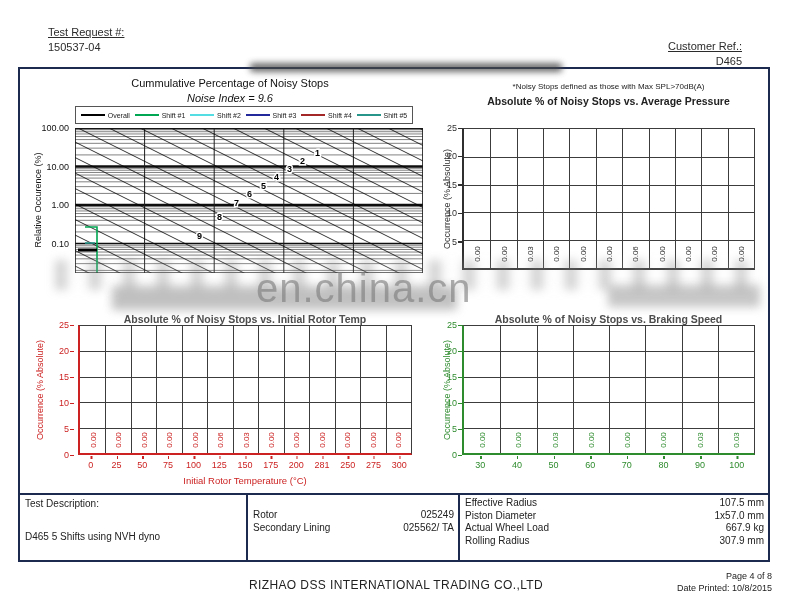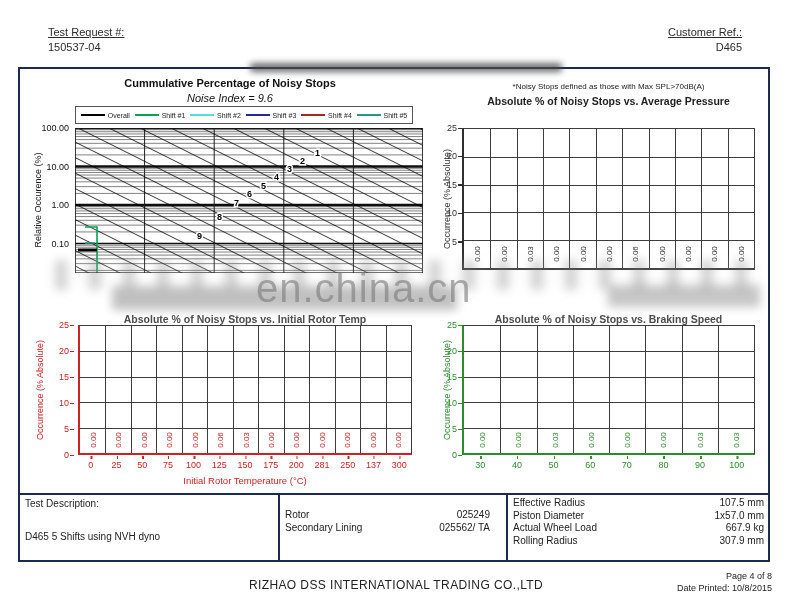--- a/index.html
+++ b/index.html
@@ -1,32 +1,32 @@
 <!DOCTYPE html>
 <html><head>
 <meta charset="utf-8">
 <style>
   *{margin:0;padding:0;box-sizing:border-box;}
   html,body{background:#ffffff;}
   .page{position:relative;width:792px;height:610px;background:#fff;overflow:hidden;
         font-family:"Liberation Sans",sans-serif;color:#222;}
   
   #hdr-left{position:absolute;left:48px;top:26px;}
-  #hdr-right{position:absolute;right:50px;top:26px;text-align:right;}
+  #hdr-right{position:absolute;right:50px;top:40px;text-align:right;}
   .hdr-label{font-size:11px;color:#2b2b2b;text-decoration:underline;white-space:nowrap;}
   .hdr-value{font-size:11px;color:#2b2b2b;margin-top:3px;}
   
   .frame{position:absolute;left:18px;top:67px;width:752px;height:495px;border:2px solid #1d2a50;}
   .chart{position:absolute;}
   #chart1{left:0;top:0;width:420px;height:215px;}
   #chart2{left:420px;top:0;width:328px;height:215px;}
   #chart3{left:0;top:215px;width:420px;height:210px;}
   #chart4{left:420px;top:215px;width:328px;height:210px;}
   
-  .c1-title{position:absolute;top:8px;left:0;width:100%;text-align:center;font-size:11px;font-weight:bold;color:#111;}
+  .c1-title{position:absolute;top:8px;left:0;width:100%;text-align:center;font-size:11px;font-weight:normal;color:#111;}
   .c1-subtitle{position:absolute;top:23px;left:0;width:100%;text-align:center;font-size:11px;font-style:italic;color:#111;}
   #c1-legend{position:absolute;left:55px;top:37px;width:338px;height:18px;border:1px solid #555;
              display:flex;align-items:center;justify-content:space-evenly;background:#fff;}
   .leg-item{display:flex;align-items:center;gap:3px;}
   .leg-swatch{display:inline-block;width:24px;height:2px;}
   .leg-label{font-size:7px;color:#222;white-space:nowrap;}
   .c1-plot{position:absolute;left:55px;top:59px;width:348px;height:145px;background:#fff;}
   #c1-yticks{position:absolute;left:0;top:0;width:51px;height:215px;}
   .c1-ytick{position:absolute;right:2px;width:49px;text-align:right;font-size:9px;color:#111;}
   .vtext{position:absolute;transform:translate(-50%,-50%) rotate(-90deg);white-space:nowrap;
@@ -64,24 +64,24 @@
   #chart3 .gc-ylabel{left:20px;top:106px;}
   #chart4 .gc-title{left:22px;top:29px;width:293px;}
   #chart4 .gc-plot{left:22px;top:41px;width:293px;height:130px;}
   #chart4 .gc-yticks{left:0;top:41px;width:19px;height:130px;}
   #chart4 .ytick{width:17px;right:2px;}
   #chart4 .gc-xticks{left:22px;top:176px;width:293px;}
   #chart4 .gc-xlabel{left:22px;top:191px;width:293px;}
   #chart4 .gc-ylabel{left:7px;top:106px;}
   
   #info-table{position:absolute;left:0;top:424px;width:748px;height:67px;border-top:2px solid #1d2a50;display:flex;}
-  #info-desc{position:relative;width:260px;border-right:2px solid #1d2a50;}
+  #info-desc{position:relative;width:228px;border-right:2px solid #1d2a50;}
   .info-caption{position:absolute;top:3px;left:5px;font-size:10px;color:#222;}
   .info-desc-text{position:absolute;top:36px;left:5px;font-size:10px;color:#222;}
-  #info-components{width:228px;border-right:2px solid #1d2a50;padding:13px 16px 0 5px;}
+  #info-components{width:212px;border-right:2px solid #1d2a50;padding:13px 4px 0 5px;}
   #info-parameters{flex:1;padding:2px 4px 0 5px;}
   .kv-row{display:flex;justify-content:space-between;font-size:10px;line-height:13px;color:#222;}
   #info-parameters .kv-row{line-height:12.5px;}
   .kv-label{white-space:nowrap;}
   .kv-value{white-space:nowrap;text-align:right;}
   
   .watermark-layer{position:absolute;left:0;top:0;width:792px;height:610px;pointer-events:none;z-index:8;}
   .wm-smudge-top{position:absolute;left:250px;top:63px;width:312px;height:9px;background:#4a4a4a;
                  filter:blur(3px);opacity:.8;border-radius:3px;}
   .wm-streaks{position:absolute;left:55px;top:260px;width:706px;height:30px;
@@ -326,21 +326,21 @@
           <div class="xtick" style="left: 11.5385%;">25</div>
           <div class="xtick" style="left: 19.2308%;">50</div>
           <div class="xtick" style="left: 26.9231%;">75</div>
           <div class="xtick" style="left: 34.6154%;">100</div>
           <div class="xtick" style="left: 42.3077%;">125</div>
           <div class="xtick" style="left: 50%;">150</div>
           <div class="xtick" style="left: 57.6923%;">175</div>
           <div class="xtick" style="left: 65.3846%;">200</div>
           <div class="xtick" style="left: 73.0769%;">281</div>
           <div class="xtick" style="left: 80.7692%;">250</div>
-          <div class="xtick" style="left: 88.4615%;">137</div>
+          <div class="xtick" style="left: 88.4615%;">275</div>
           <div class="xtick" style="left: 96.1538%;">300</div>
         </div>
       <div class="gc-xlabel">Initial Rotor Temperature (°C)</div>
     </div>
 
     <div id="chart4" class="chart gchart faded" style="--accent: #2e8b2e;">
       <div class="gc-title">Absolute % of Noisy Stops vs. Braking Speed</div>
       <span class="vtext gc-ylabel">Occurrence (% Absolute)</span>
       <div class="gc-yticks">
           <div class="ytick" style="top: calc(0% - 5px);">25</div>

